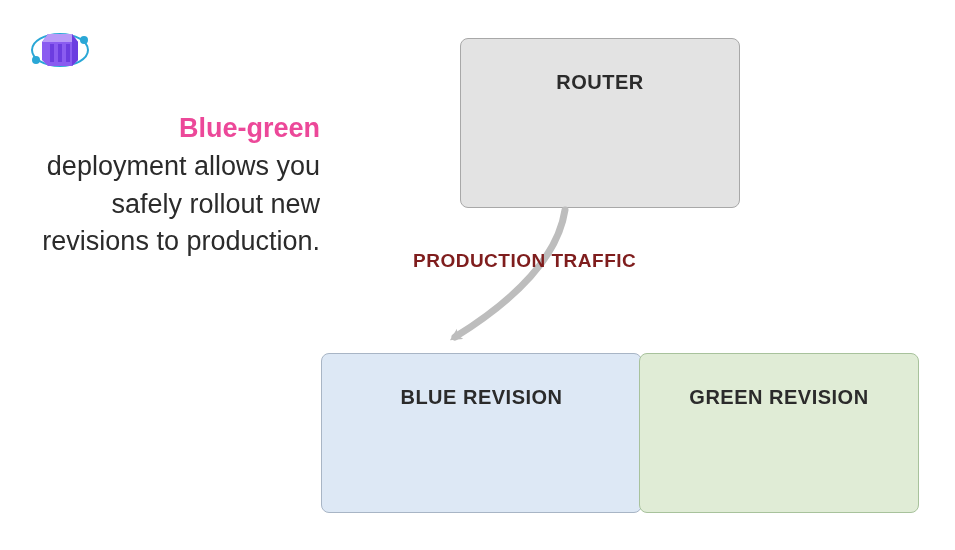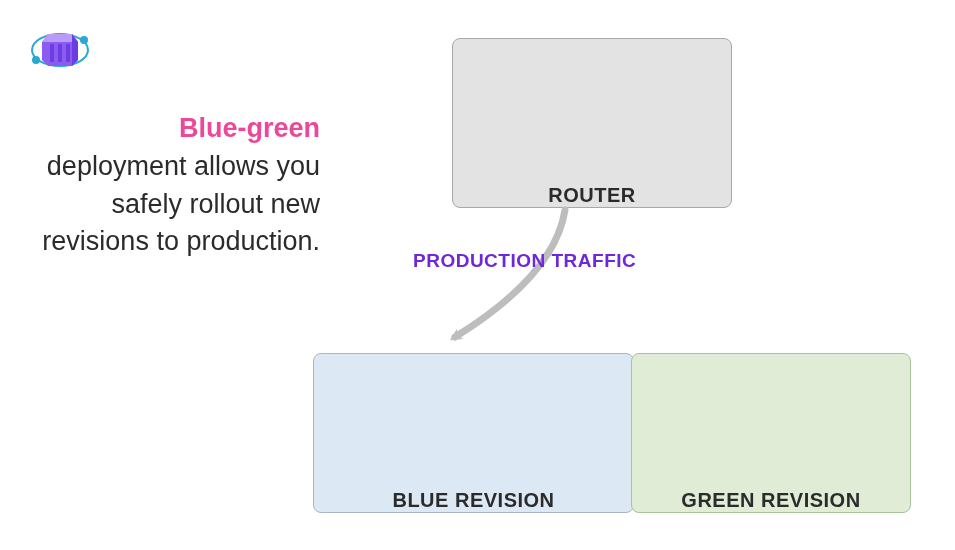--- a/index.html
+++ b/index.html
@@ -31,27 +31,28 @@
   }
   .desc .bold {
     font-weight: 700;
     color: #ec4899;
   }
   .box {
     position: absolute;
     border-radius: 8px;
     border: 1.5px solid #b8b8b8;
     display: flex;
-    align-items: flex-end;
+    align-items: flex-start;
     justify-content: center;
     padding-top: 32px;
     font-weight: 700;
     letter-spacing: 0.5px;
     font-size: 20px;
     color: #2b2b2b;
+    margin-left: 8px;
   }
   .router-box {
     top: 38px;
     left: 452px;
     width: 280px;
     height: 170px;
     background: #e3e3e3;
     border-color: #a8a8a8;
   }
   .blue-box {
@@ -70,21 +71,21 @@
     background: #e0ecd6;
     border-color: #a8c29c;
   }
   .traffic-label {
     position: absolute;
     top: 250px;
     left: 413px;
     font-size: 19px;
     font-weight: 700;
     letter-spacing: 0.5px;
-    color: #6d28d9;
+    color: #7f1d1d;
   }
   .arrow-svg {
     position: absolute;
     top: 205px;
     left: 410px;
     width: 190px;
     height: 160px;
     pointer-events: none;
   }
 </style>

